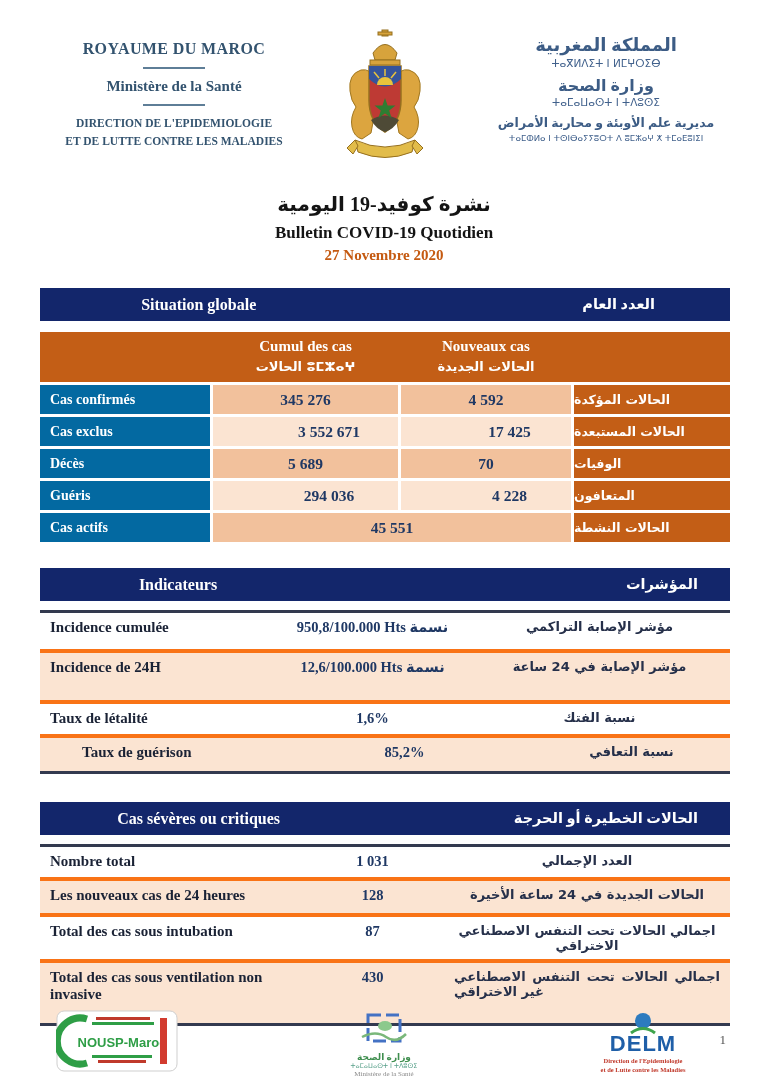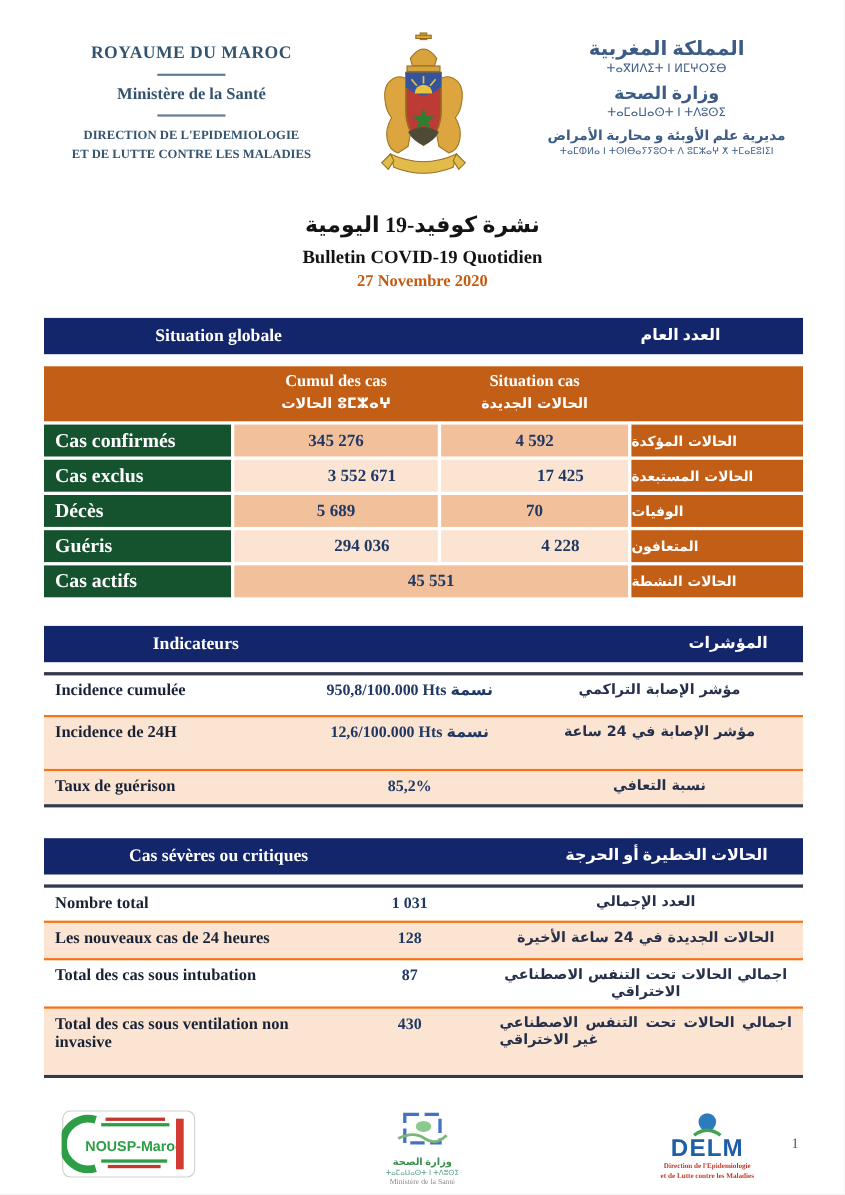--- a/index.html
+++ b/index.html
@@ -36,32 +36,32 @@
   .t1 { margin-top:24px; }
   .t1-colhead {
     display:grid; grid-template-columns:170px 185px 170px 156px; column-gap:3px;
     background:#C35E16; margin:11px 0 3px; padding:6px 0 8px;
     color:#fff; text-align:center; font-weight:bold;
   }
   .t1-colhead .chf { font-size:15px; }
   .t1-colhead .cha { font-size:13px; margin-top:4px; direction:rtl; font-family:"DejaVu Sans",sans-serif; }
   .t1-grid { display:grid; grid-template-columns:170px 185px 170px 156px; gap:3px; grid-auto-rows:minmax(29px,auto); }
   .cell { display:flex; align-items:center; }
-  .lab  { background:#14532d; color:#fff; font-weight:bold; font-size:18px; padding-left:10px; }
+  .lab  { background:#0369a1; color:#fff; font-weight:bold; font-size:14px; padding-left:10px; }
   .arc  { background:#C35E16; color:#fff; font-weight:bold; font-size:12.5px; justify-content:flex-end;
           padding-right:10px; direction:rtl; font-family:"DejaVu Sans",sans-serif; }
   .val  { justify-content:center; color:#1F3864; font-weight:bold; font-size:15.5px; }
   .bg-a { background:#F2C19C; }
   .bg-b { background:#FBE4D2;padding-left:47px; }
   .span2 { grid-column:2 / span 2; }
   
   .t2 { margin-top:26px; }
   .t3 { margin-top:28px; }
   .rows { border-top:3px solid #333A4F; border-bottom:3px solid #333A4F; margin-top:9px; }
-  .row { display:grid; border-top:2px solid #f97316; }
+  .row { display:grid; border-top:4px solid #f97316; }
   .row:first-child { border-top:none; }
   .t2 .row { grid-template-columns:230px 205px 255px; }
   .t3 .row { grid-template-columns:255px 155px 280px; }
   .row.peach { background:#FBE4D2; }
   .row .l { font-size:15px; font-weight:bold; color:#1A2235; padding:6px 4px 6px 10px; }
   .row .v { font-size:14.5px; font-weight:bold; color:#1F3864; text-align:center; padding-top:6px; }
   .row .a { font-size:13px; font-weight:bold; color:#26304A; text-align:center; direction:rtl;
             padding:6px 10px 6px 4px; font-family:"DejaVu Sans",sans-serif; }
   .row .a.ltr-wrap { direction:ltr; text-align:justify; }
   .t2 .row:nth-child(1){ min-height:36px; } .t2 .row:nth-child(2){ min-height:47px; }
@@ -145,21 +145,21 @@
       <span class="bar-fr">Situation globale</span>
       <span class="bar-ar" style="right:75px;">العدد العام</span>
     </div>
     <div class="t1-colhead">
       <div></div>
       <div>
         <div class="chf">Cumul des cas</div>
         <div class="cha">ⵓⵎⵣⴰⵖ الحالات</div>
       </div>
       <div>
-        <div class="chf">Situation cas</div>
+        <div class="chf">Nouveaux cas</div>
         <div class="cha">الحالات الجديدة</div>
       </div>
       <div></div>
     </div>
     <div class="t1-grid">
       <div class="cell lab">Cas confirmés</div>
       <div class="cell val bg-a">345 276</div>
       <div class="cell val bg-a">4 592</div>
       <div class="cell arc">الحالات المؤكدة</div>
 
@@ -192,20 +192,25 @@
     <div class="rows">
       <div class="row">
         <div class="l">Incidence cumulée</div>
         <div class="v">950,8/100.000 Hts نسمة</div>
         <div class="a">مؤشر الإصابة التراكمي</div>
       </div>
       <div class="row peach">
         <div class="l">Incidence de 24H</div>
         <div class="v">12,6/100.000 Hts نسمة</div>
         <div class="a">مؤشر الإصابة في 24 ساعة</div>
+      </div>
+      <div class="row">
+        <div class="l">Taux de létalité</div>
+        <div class="v">1,6%</div>
+        <div class="a">نسبة الفتك</div>
       </div>
       <div class="row peach">
         <div class="l">Taux de guérison</div>
         <div class="v">85,2%</div>
         <div class="a">نسبة التعافي</div>
       </div>
     </div>
   </section>
 
   <section class="tbl t3">

